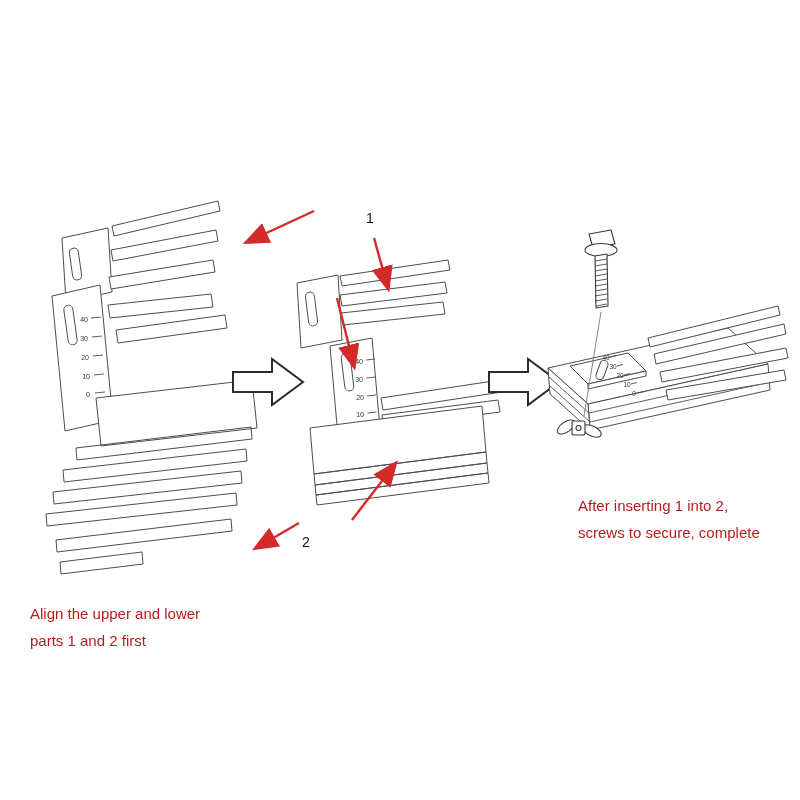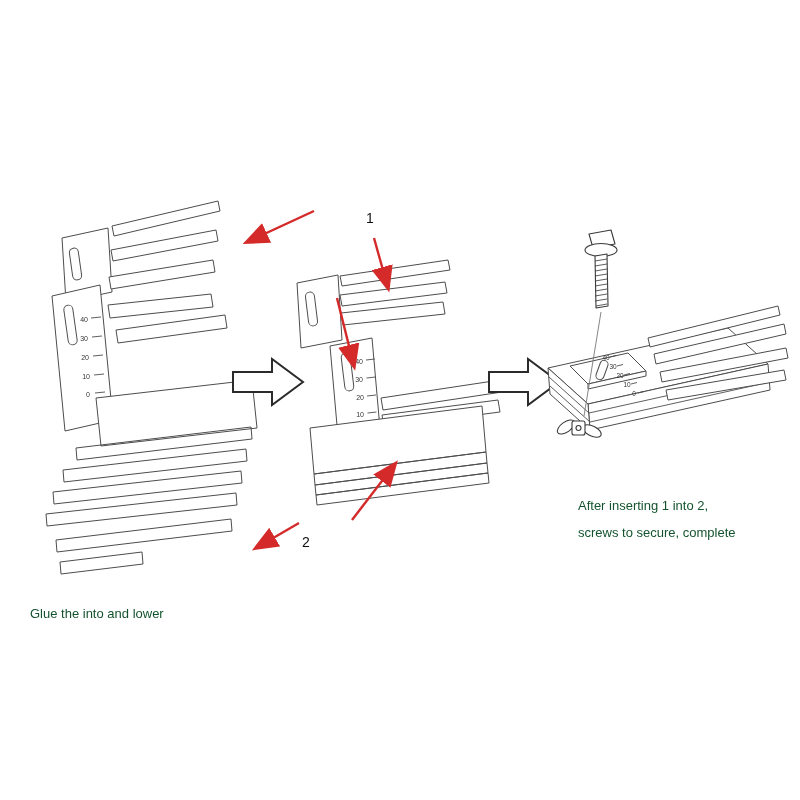--- a/index.html
+++ b/index.html
@@ -9,21 +9,21 @@
   .ln{fill:#ffffff;stroke:#4d4d4d;stroke-width:1;stroke-linejoin:round;}
   .ln2{fill:#ffffff;stroke:#3a3a3a;stroke-width:1.1;stroke-linejoin:round;}
   .tick{fill:none;stroke:#4d4d4d;stroke-width:0.9;}
   .slot{fill:#fdfdfd;stroke:#4d4d4d;stroke-width:1;}
   .rnum{font-family:"Liberation Sans",sans-serif;font-size:7px;fill:#333;}
   .rnum-sm{font-family:"Liberation Sans",sans-serif;font-size:6.5px;fill:#333;}
   .redline{stroke:#d42a2a;stroke-width:2.4;fill:none;}
   .bigarrow{fill:#ffffff;stroke:#2b2b2b;stroke-width:2;stroke-linejoin:miter;}
   .thread{fill:none;stroke:#333;stroke-width:0.8;}
   .guide{fill:none;stroke:#777;stroke-width:0.9;}
-  .caption{position:absolute;font-size:13px;line-height:27px;white-space:nowrap;color:#14532d;}
+  .caption{position:absolute;font-size:15px;line-height:27px;white-space:nowrap;color:#b91c1c;}
   .partlabel{position:absolute;font-size:14px;color:#111;}
 </style>
 </head>
 <body>
 
 <div id="canvas">
 
 <svg width="800" height="800" viewBox="0 0 800 800">
   <defs>
     <marker id="rArrow" markerWidth="11" markerHeight="9" refX="9" refY="4.5" orient="auto">
@@ -127,21 +127,22 @@
   <line class="redline" marker-end="url(#rArrow)" x1="299" y1="523" x2="256" y2="548"></line>
   <line class="redline" marker-end="url(#rArrow)" x1="374" y1="238" x2="388" y2="288"></line>
   <line class="redline" marker-end="url(#rArrow)" x1="337" y1="298" x2="354" y2="366"></line>
   <line class="redline" marker-end="url(#rArrow)" x1="352" y1="520" x2="395" y2="464"></line>
 </svg>
 
   <div class="partlabel" style="left:366px;top:210px;">1</div>
   <div class="partlabel" style="left:302px;top:534px;">2</div>
 
   <div class="caption" style="left:30px;top:600px;">
-    <div>Glue the into and lower</div>
+    <div>Align the upper and lower</div>
+    <div>parts 1 and 2 first</div>
   </div>
 
 
   <div class="caption" style="left:578px;top:492px;">
     <div>After inserting 1 into 2,</div>
     <div>screws to secure, complete</div>
   </div>
 
 </div>
 

